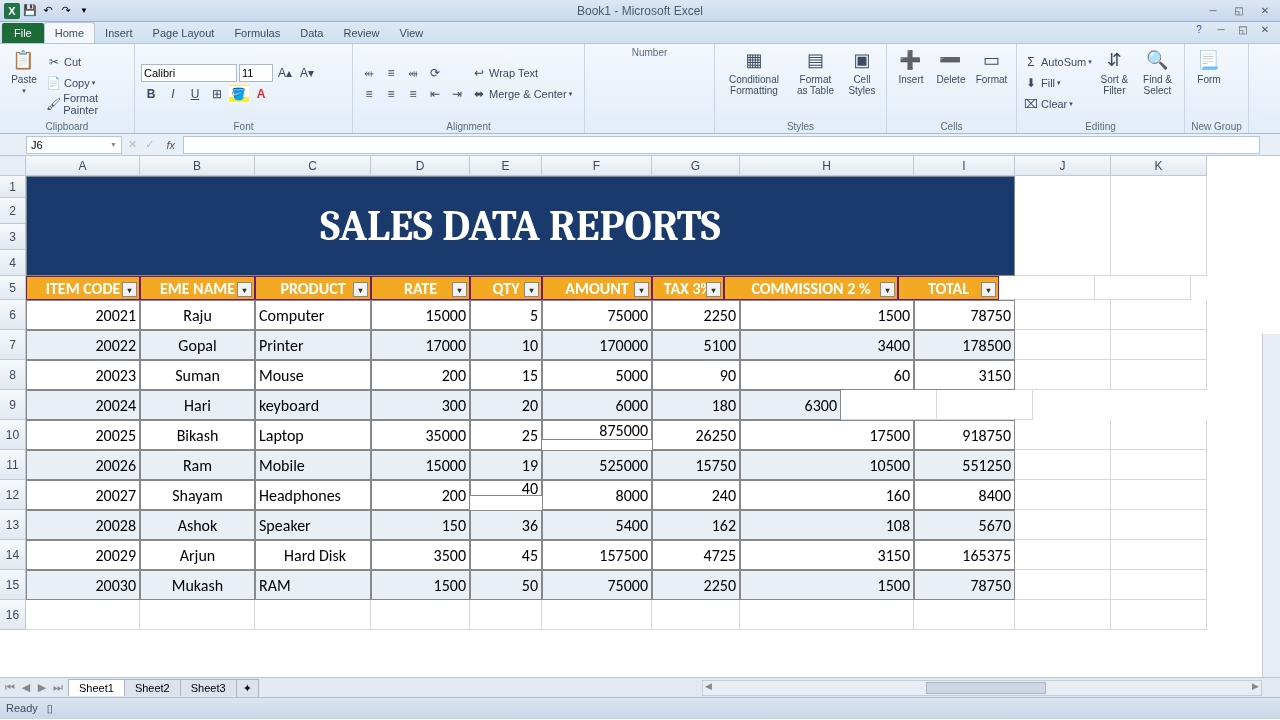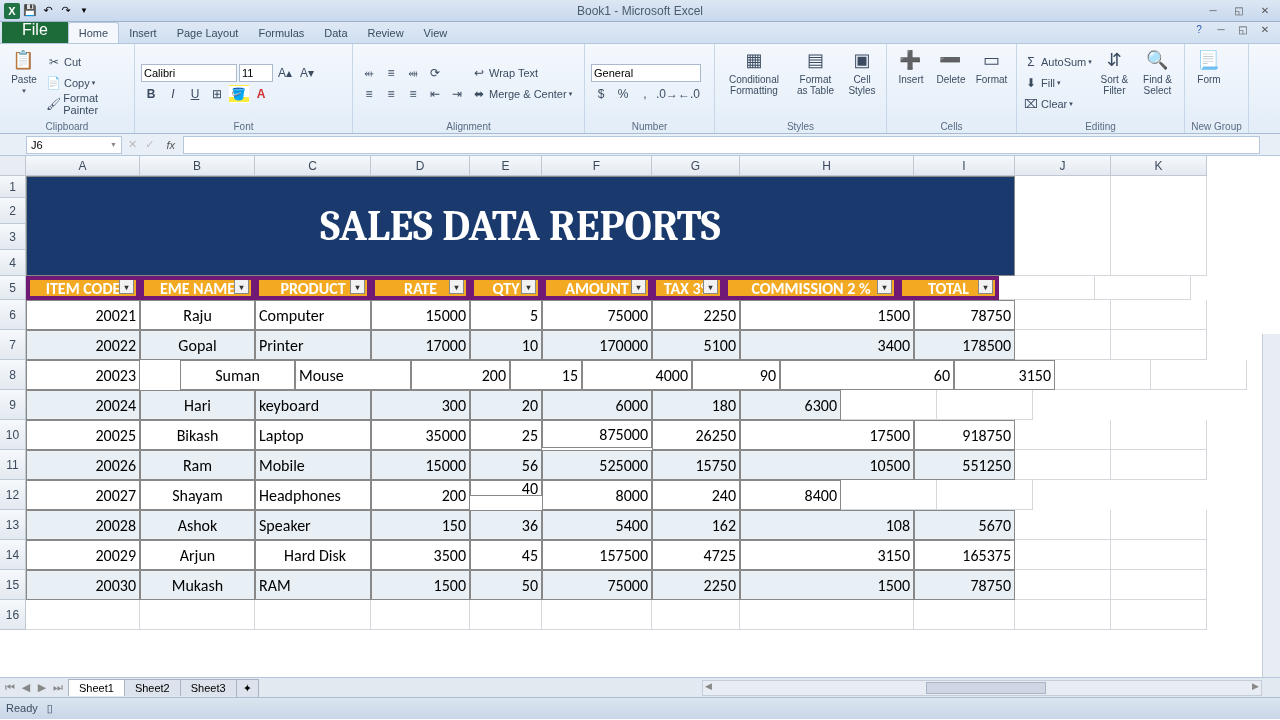--- a/index.html
+++ b/index.html
@@ -7,21 +7,21 @@
 .title-bar { height: 22px; background: linear-gradient(#dde7f4, #c8d8ed); display: flex; align-items: center; position: relative; border-bottom: 1px solid #9fb2c9; }
 .title-bar .qat { display: flex; gap: 2px; padding-left: 4px; align-items: center; }
 .title-bar .qat span { width: 16px; height: 16px; display: inline-flex; align-items: center; justify-content: center; font-size: 11px; }
 .excel-icon { width: 16px; height: 16px; background: #217346; color: #fff; font-size: 9px; font-weight: bold; display: inline-flex; align-items: center; justify-content: center; border-radius: 2px; }
 .title-text { position: absolute; left: 50%; transform: translateX(-50%); font-size: 12px; color: #4b5b6e; }
 .win-ctrls { position: absolute; right: 4px; display: flex; gap: 4px; }
 .win-ctrls span, .win-ctrls-inner span { width: 22px; height: 14px; display: inline-flex; align-items: center; justify-content: center; font-size: 10px; color: #555; }
 .win-ctrls-inner { position: absolute; right: 4px; top: 22px; display: flex; gap: 0; z-index: 5; }
 
 .ribbon-tabs { height: 22px; background: linear-gradient(#dfe9f5,#cfdff0); display: flex; align-items: end; padding-left: 2px; border-bottom: 1px solid #b5c7dc; }
-.ribbon-tabs .file { background: #1e6b3a; color: #fff; padding: 4px 20px; font-size: 16px; border-radius: 2px 2px 0 0; }
+.ribbon-tabs .file { background: #1e6b3a; color: #fff; padding: 4px 12px; font-size: 11px; border-radius: 2px 2px 0 0; }
 .ribbon-tabs .tab { padding: 4px 10px; font-size: 11px; color: #3b4c61; cursor: default; }
 .ribbon-tabs .tab.active { background: #f4f8fd; border: 1px solid #b5c7dc; border-bottom: none; border-radius: 3px 3px 0 0; }
 
 .ribbon { height: 90px; background: linear-gradient(#f4f8fd, #e3edf8); border-bottom: 1px solid #a8bcd4; display: flex; font-size: 11px; color: #3b4c61; position: relative; }
 .group { border-right: 1px solid #c7d6e8; padding: 2px 6px 1px; display: flex; flex-direction: column; justify-content: space-between; }
 .group-label { text-align: center; font-size: 10px; color: #5a6c82; padding-top: 1px; }
 .group-body { display: flex; gap: 4px; flex: 1; }
 .big-btn { display: flex; flex-direction: column; align-items: center; justify-content: flex-start; padding: 2px 4px; min-width: 36px; text-align: center; font-size: 10px; line-height: 11px; cursor: default; }
 .big-btn .ic { width: 24px; height: 24px; display: flex; align-items: center; justify-content: center; font-size: 18px; margin-bottom: 2px; }
 .stack { display: flex; flex-direction: column; gap: 1px; justify-content: center; }
@@ -38,21 +38,21 @@
 .sheet-area { position: relative; height: 521px; overflow: hidden; background: #fff; }
 .corner { position: absolute; left: 0; top: 0; width: 26px; height: 20px; background: #e8edf3; border-right: 1px solid #c0c8d2; border-bottom: 1px solid #c0c8d2; }
 .col-headers { position: absolute; left: 26px; top: 0; height: 20px; display: flex; }
 .col-h { background: linear-gradient(#f6f9fc,#e3e9f0); border-right: 1px solid #c0c8d2; border-bottom: 1px solid #c0c8d2; text-align: center; font-size: 12px; line-height: 20px; color: #3c4a5c; }
 .row-headers { position: absolute; left: 0; top: 20px; width: 26px; }
 .row-h { background: linear-gradient(#f6f9fc,#e3e9f0); border-bottom: 1px solid #c0c8d2; border-right: 1px solid #c0c8d2; text-align: center; font-size: 12px; color: #3c4a5c; }
 .cells { position: absolute; left: 26px; top: 20px; }
 .grid-row { display: flex; }
 .cell { border-right: 1px solid #d4d8dd; border-bottom: 1px solid #d4d8dd; font-size: 15px; padding: 0 3px; display: flex; align-items: center; overflow: hidden; white-space: nowrap; font-family: Calibri, sans-serif; }
 .title-merge { background: #1a3a6e; color: #fff; font-family: "Cambria", "Times New Roman", serif; font-size: 42px; font-weight: bold; justify-content: center; border: 1px solid #888; }
-.hdr-cell { background: #f4a922; color: #fff; font-size: 16px; font-weight: bold; justify-content: center; border: 4px solid #701a75; position: relative; }
+.hdr-cell { background: #f4a922; color: #fff; font-size: 16px; font-weight: bold; justify-content: center; border: 1px solid #701a75; position: relative; }
 .hdr-cell .filter { position: absolute; right: 2px; bottom: 2px; width: 15px; height: 15px; background: #f2f2f2; border: 1px solid #888; font-size: 8px; display: flex; align-items: center; justify-content: center; color: #333; }
 .data-cell { border: 1px solid #888; font-size: 16px; }
 .alt { background: #e8f0f6; }
 .r-right { justify-content: flex-end; }
 .r-center { justify-content: center; }
 
 .sheet-tabs { height: 20px; background: #e3e9f0; border-top: 1px solid #b5c7dc; display: flex; align-items: center; font-size: 11px; position: relative; }
 .sheet-tabs .nav { display: flex; padding: 0 2px; }
 .sheet-tabs .nav span { width: 16px; text-align: center; color: #888; }
 .stab { padding: 2px 10px; background: #fff; border: 1px solid #aab4c2; border-bottom: none; margin-right: -1px; font-size: 11px; }
@@ -186,34 +186,20 @@
             <span class="ic">⬌</span>
             <span>Merge &amp; Center</span>
             <span style="font-size:7px">▾</span>
           </div>
       </div>
     </div>
     <div class="group-label">Alignment</div>
   </div>
 
   <div class="group" style="width:130px">
-    <div class="group-body">
-        <div class="stack" style="width:100%">
-      <div class="row">
-            <input class="sel" style="width: 110px;" value="General">
-          </div>
-      <div class="row">
-        <span class="btn-sm">$</span>
-        <span class="btn-sm">%</span>
-        <span class="btn-sm">,</span>
-        <span class="btn-sm">.0→</span>
-        <span class="btn-sm">←.0</span>
-      </div>
-    </div>
-      </div>
     <div class="group-label">Number</div>
   </div>
 
   <div class="group" style="width:172px">
     <div class="group-body">
       <div class="big-btn">
           <div class="ic">▦</div>
           <span>Conditional Formatting</span>
         </div>
       <div class="big-btn">
@@ -372,25 +358,25 @@
         <div class="cell data-cell alt r-right" style="width: 72px; height: 30px;">10</div>
         <div class="cell data-cell alt r-right" style="width: 110px; height: 30px;">170000</div>
         <div class="cell data-cell alt r-right" style="width: 88px; height: 30px;">5100</div>
         <div class="cell data-cell alt r-right" style="width: 174px; height: 30px;">3400</div>
         <div class="cell data-cell alt r-right" style="width: 101px; height: 30px;">178500</div>
         <div class="cell " style="width: 96px; height: 30px;"></div>
         <div class="cell " style="width: 96px; height: 30px;"></div>
       </div>
       <div class="grid-row" style="height: 30px;">
         <div class="cell data-cell r-right" style="width: 114px; height: 30px;">20023</div>
-        <div class="cell data-cell r-center" style="width: 115px; height: 30px; margin-left: 40px;">Suman</div>
+        <div class="cell data-cell r-center" style="width: 115px; height: 30px;">Suman</div>
         <div class="cell data-cell " style="width: 116px; height: 30px;">Mouse</div>
         <div class="cell data-cell r-right" style="width: 99px; height: 30px;">200</div>
         <div class="cell data-cell r-right" style="width: 72px; height: 30px;">15</div>
-        <div class="cell data-cell r-right" style="width: 110px; height: 30px;">4000</div>
+        <div class="cell data-cell r-right" style="width: 110px; height: 30px;">5000</div>
         <div class="cell data-cell r-right" style="width: 88px; height: 30px;">90</div>
         <div class="cell data-cell r-right" style="width: 174px; height: 30px;">60</div>
         <div class="cell data-cell r-right" style="width: 101px; height: 30px;">3150</div>
         <div class="cell " style="width: 96px; height: 30px;"></div>
         <div class="cell " style="width: 96px; height: 30px;"></div>
       </div>
       <div class="grid-row" style="height: 30px;">
         <div class="cell data-cell alt r-right" style="width: 114px; height: 30px;">20024</div>
         <div class="cell data-cell alt r-center" style="width: 115px; height: 30px;">Hari</div>
         <div class="cell data-cell alt " style="width: 116px; height: 30px;">keyboard</div>
@@ -401,48 +387,49 @@
         <div class="cell data-cell alt r-right" style="width: 101px; height: 30px;">6300</div>
         <div class="cell " style="width: 96px; height: 30px;"></div>
         <div class="cell " style="width: 96px; height: 30px;"></div>
       </div>
       <div class="grid-row" style="height: 30px;">
         <div class="cell data-cell r-right" style="width: 114px; height: 30px;">20025</div>
         <div class="cell data-cell r-center" style="width: 115px; height: 30px;">Bikash</div>
         <div class="cell data-cell " style="width: 116px; height: 30px;">Laptop</div>
         <div class="cell data-cell r-right" style="width: 99px; height: 30px;">35000</div>
         <div class="cell data-cell r-right" style="width: 72px; height: 30px;">25</div>
-        <div class="cell data-cell r-right" style="width: 110px; height: 28px;">875000</div>
+        <div class="cell data-cell r-right" style="width: 110px; height: 20px;">875000</div>
         <div class="cell data-cell r-right" style="width: 88px; height: 30px;">26250</div>
         <div class="cell data-cell r-right" style="width: 174px; height: 30px;">17500</div>
         <div class="cell data-cell r-right" style="width: 101px; height: 30px;">918750</div>
         <div class="cell " style="width: 96px; height: 30px;"></div>
         <div class="cell " style="width: 96px; height: 30px;"></div>
       </div>
       <div class="grid-row" style="height: 30px;">
         <div class="cell data-cell alt r-right" style="width: 114px; height: 30px;">20026</div>
         <div class="cell data-cell alt r-center" style="width: 115px; height: 30px;">Ram</div>
         <div class="cell data-cell alt " style="width: 116px; height: 30px;">Mobile</div>
         <div class="cell data-cell alt r-right" style="width: 99px; height: 30px;">15000</div>
-        <div class="cell data-cell alt r-right" style="width: 72px; height: 30px;">56</div>
+        <div class="cell data-cell alt r-right" style="width: 72px; height: 30px;">19</div>
         <div class="cell data-cell alt r-right" style="width: 110px; height: 30px;">525000</div>
         <div class="cell data-cell alt r-right" style="width: 88px; height: 30px;">15750</div>
         <div class="cell data-cell alt r-right" style="width: 174px; height: 30px;">10500</div>
         <div class="cell data-cell alt r-right" style="width: 101px; height: 30px;">551250</div>
         <div class="cell " style="width: 96px; height: 30px;"></div>
         <div class="cell " style="width: 96px; height: 30px;"></div>
       </div>
       <div class="grid-row" style="height: 30px;">
         <div class="cell data-cell r-right" style="width: 114px; height: 30px;">20027</div>
         <div class="cell data-cell r-center" style="width: 115px; height: 30px;">Shayam</div>
         <div class="cell data-cell " style="width: 116px; height: 30px;">Headphones</div>
         <div class="cell data-cell r-right" style="width: 99px; height: 30px;">200</div>
         <div class="cell data-cell r-right" style="width: 72px; height: 16px;">40</div>
         <div class="cell data-cell r-right" style="width: 110px; height: 30px;">8000</div>
         <div class="cell data-cell r-right" style="width: 88px; height: 30px;">240</div>
+        <div class="cell data-cell r-right" style="width: 174px; height: 30px;">160</div>
         <div class="cell data-cell r-right" style="width: 101px; height: 30px;">8400</div>
         <div class="cell " style="width: 96px; height: 30px;"></div>
         <div class="cell " style="width: 96px; height: 30px;"></div>
       </div>
       <div class="grid-row" style="height: 30px;">
         <div class="cell data-cell alt r-right" style="width: 114px; height: 30px;">20028</div>
         <div class="cell data-cell alt r-center" style="width: 115px; height: 30px;">Ashok</div>
         <div class="cell data-cell alt " style="width: 116px; height: 30px;">Speaker</div>
         <div class="cell data-cell alt r-right" style="width: 99px; height: 30px;">150</div>
         <div class="cell data-cell alt r-right" style="width: 72px; height: 30px;">36</div>

